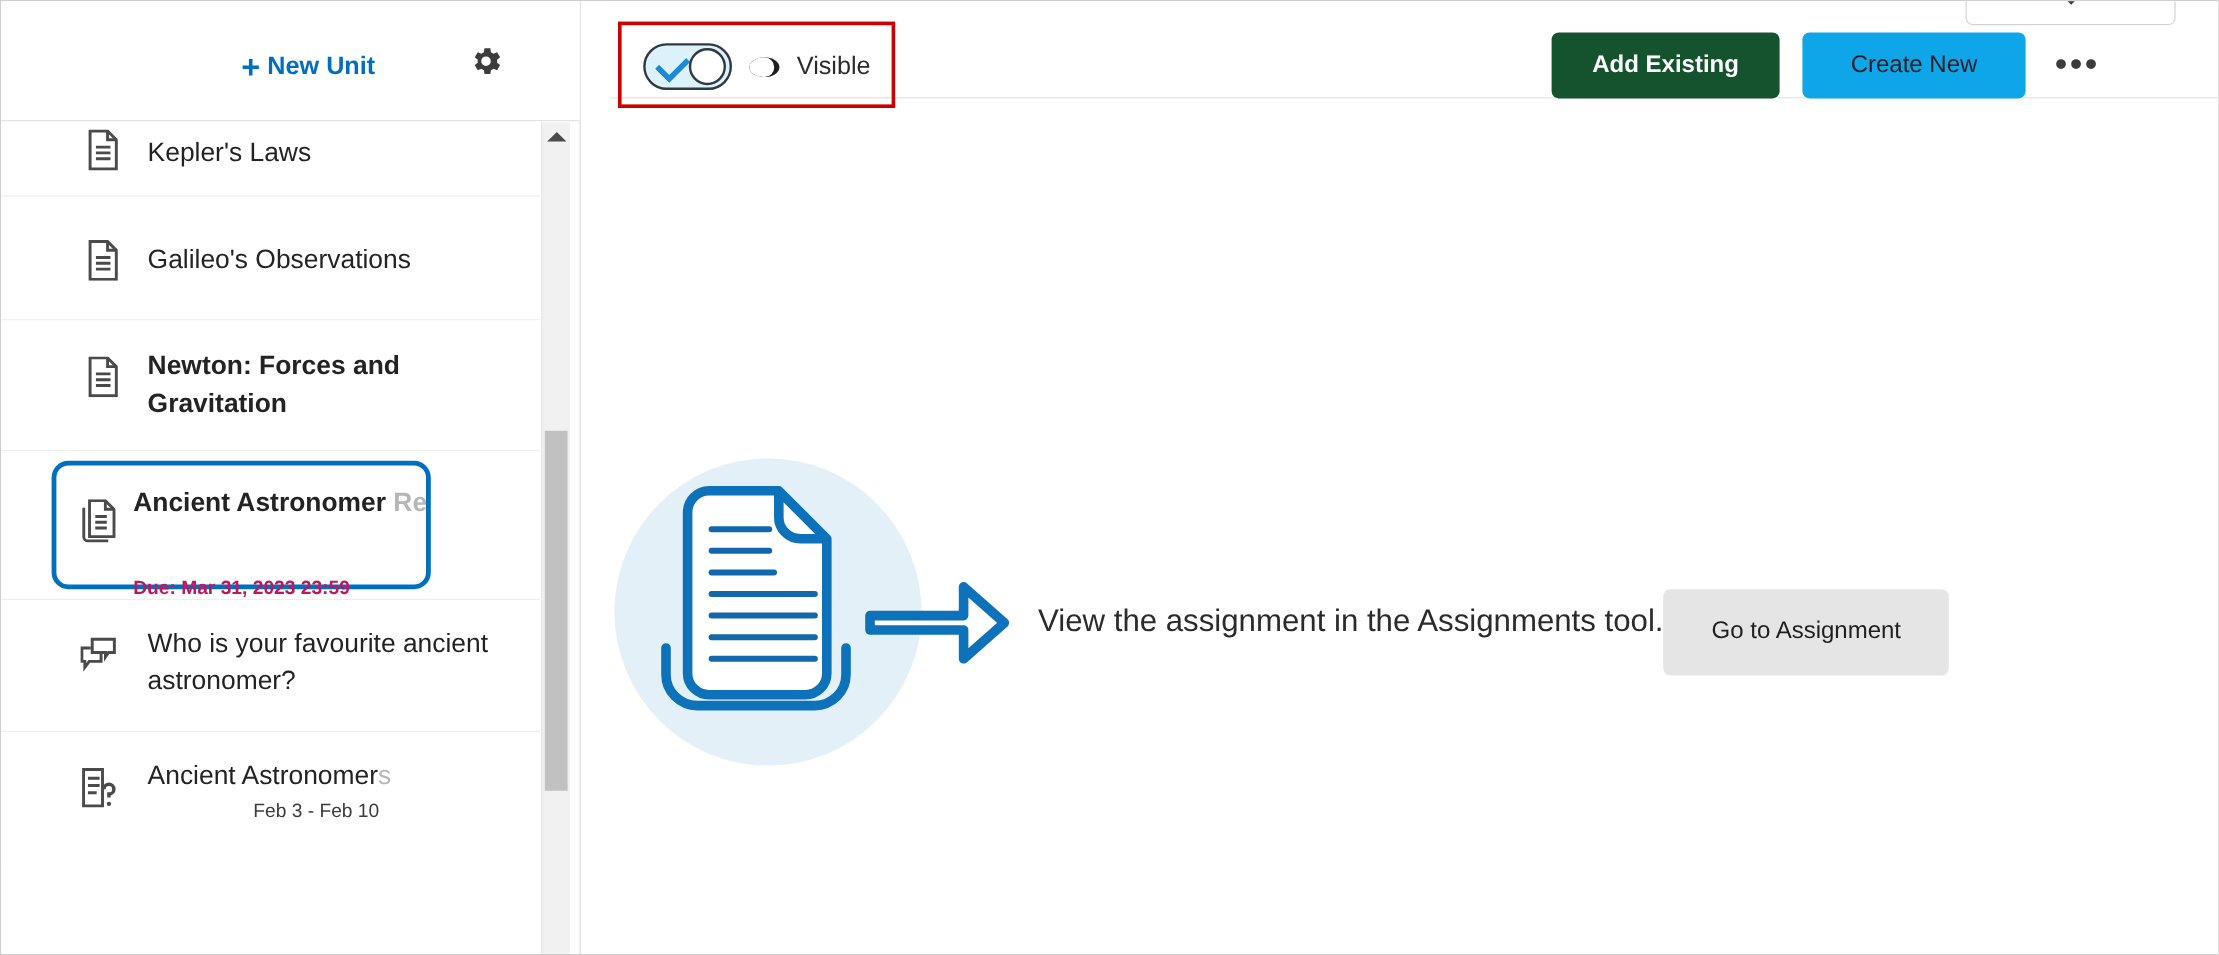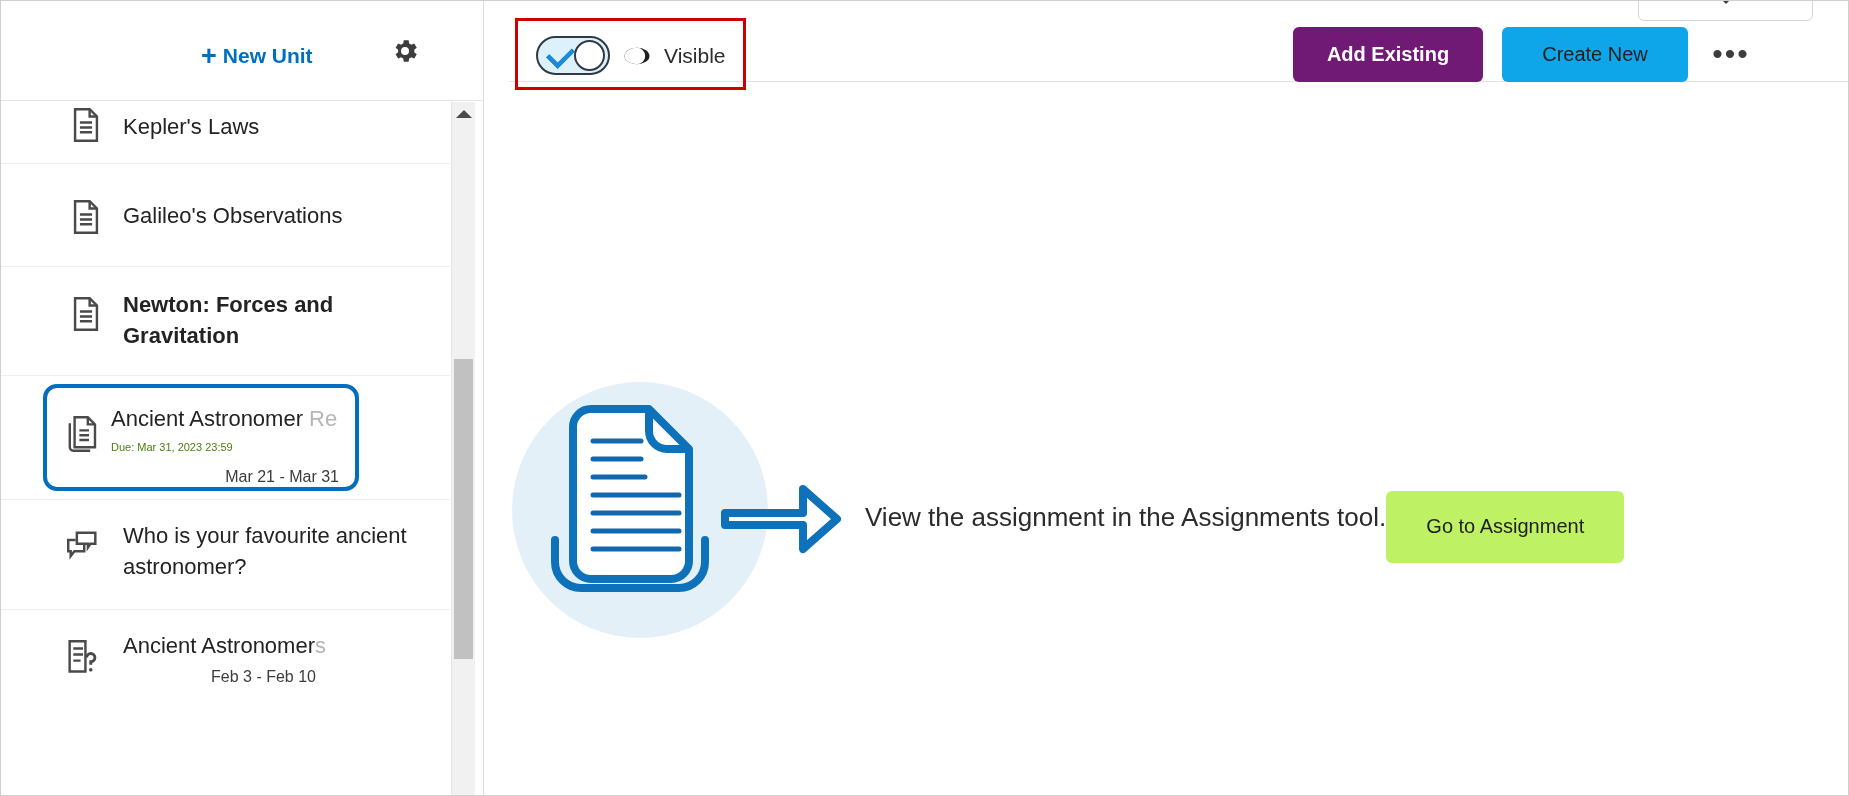--- a/index.html
+++ b/index.html
@@ -125,24 +125,25 @@
   .item-title {
     font-size: 22px;
     color: #232323;
     line-height: 36px;
     padding-left: 60px;
     white-space: nowrap;
   }
   .item-title.wrap { white-space: normal; }
   .item-title .fade { color: #b6b6b6; }
   .item-due {
-    font-size: 11px;
-    color: #4d7c0f;
+    font-size: 16px;
+    color: #be185d;
     padding-left: 60px;
     line-height: 22px;
+    margin-top: 44px;
   }
   .item-range {
     font-size: 16px;
     color: #3c3c3c;
     text-align: right;
     line-height: 26px;
     padding-right: 100px;
   }
 
   #item-kepler { height: 62px; padding-top: 0; }
@@ -154,20 +155,21 @@
   #item-galileo .item-icon { top: 36px; }
 
   #item-newton { height: 109px; padding-top: 22px; }
   #item-newton .item-title { line-height: 31px; font-weight: bold; }
   #item-newton .item-icon { top: 30px; }
 
   #item-selected-wrap {
     height: 123px;
     position: relative;
     border-bottom: 1px solid #eeeeee;
+    font-weight: bold;
   }
   #item-selected {
     position: absolute;
     left: 42px;
     top: 8px;
     width: 316px;
     height: 107px;
     border: 4px solid #006fbf;
     border-radius: 14px;
     background: #ffffff;
@@ -333,21 +335,21 @@
     color: #2b2b2b;
   }
 
   
   #add-existing-btn {
     position: absolute;
     left: 784px;
     top: 26px;
     width: 190px;
     height: 55px;
-    background: #701a75;
+    background: #14532d;
     color: #ffffff;
     border: none;
     border-radius: 6px;
     font-size: 20px;
     font-weight: bold;
     cursor: pointer;
     font-family: "Liberation Sans", sans-serif;
   }
   #create-new-btn {
     position: absolute;
@@ -396,21 +398,21 @@
   #empty-illustration { width: 380px; height: 290px; }
   #empty-message {
     margin-top: 16px;
     font-size: 26px;
     color: #2b2b2b;
   }
   #go-to-assignment-btn {
     margin-top: 34px;
     width: 238px;
     height: 72px;
-    background: #bef264;
+    background: #e5e5e5;
     border: none;
     border-radius: 6px;
     font-size: 20px;
     color: #1f1f1f;
     cursor: pointer;
     font-family: "Liberation Sans", sans-serif;
   }
 </style>
 </head>
 <body>

